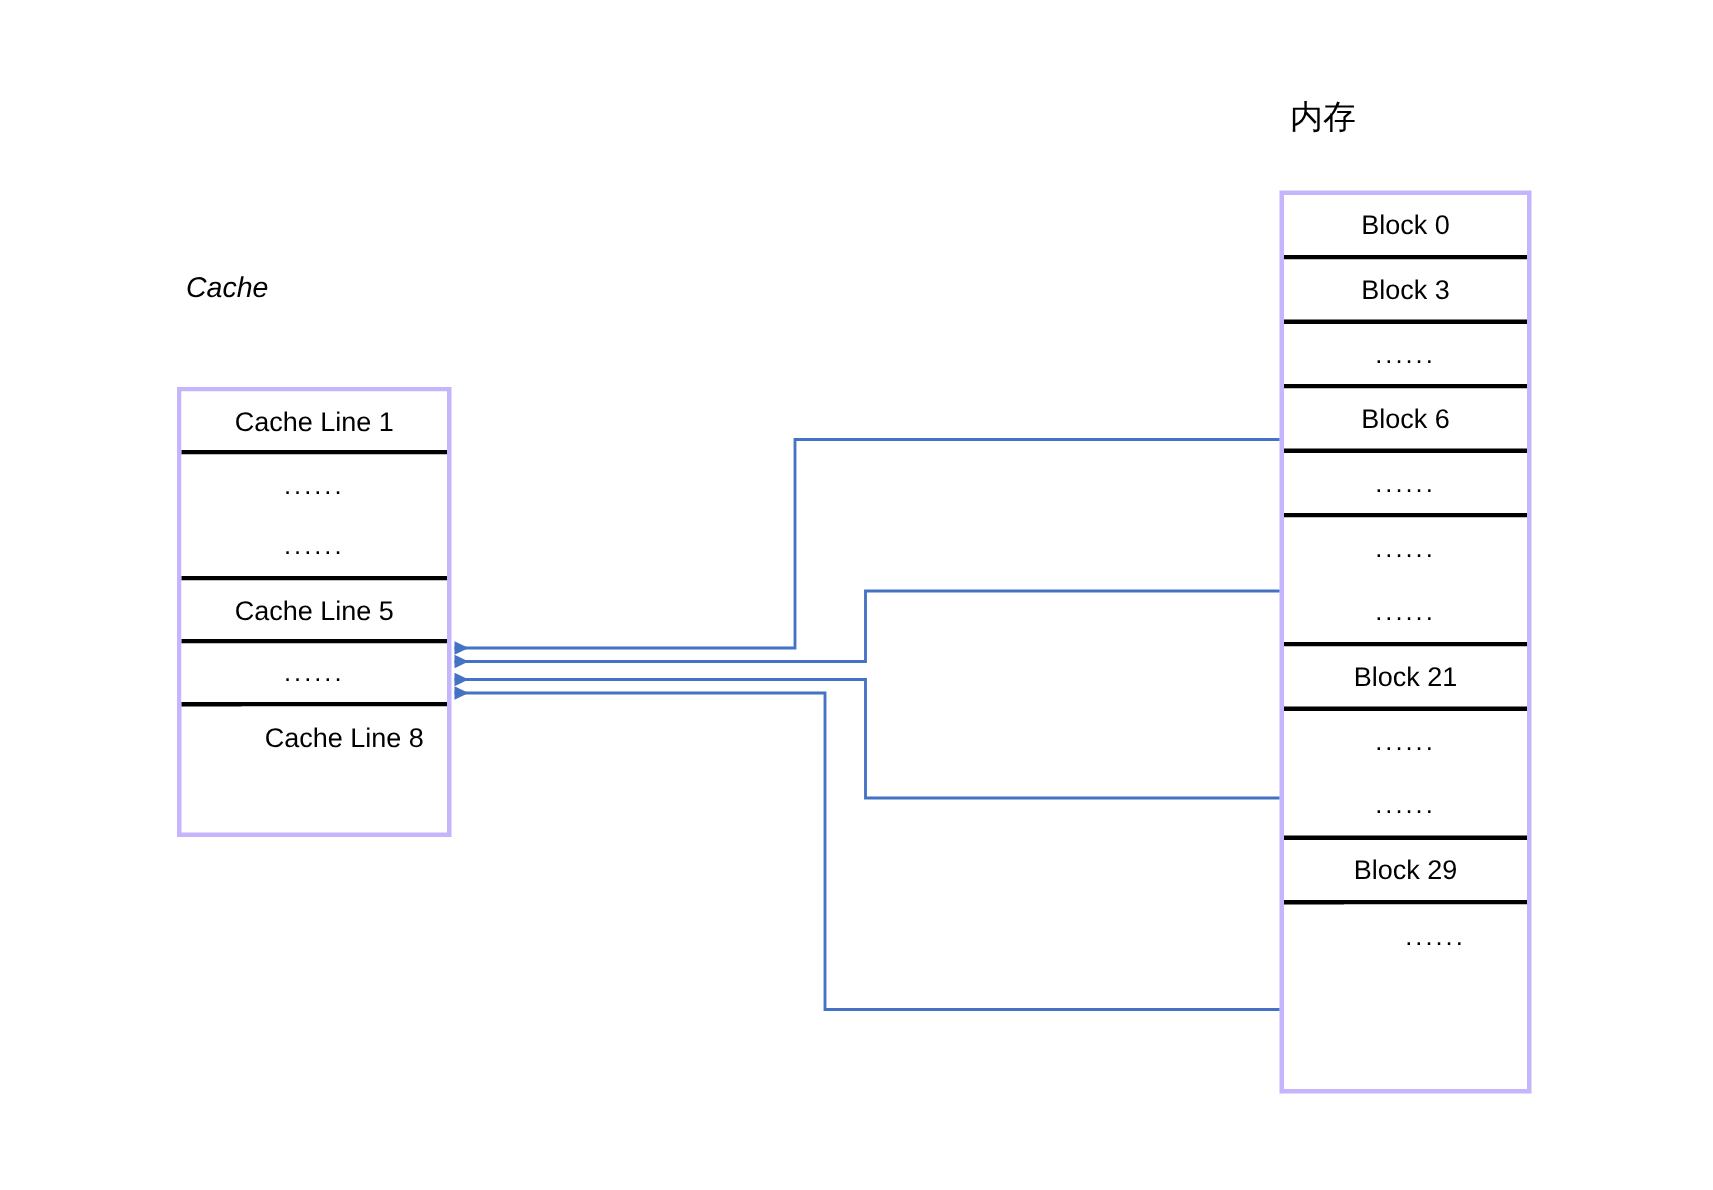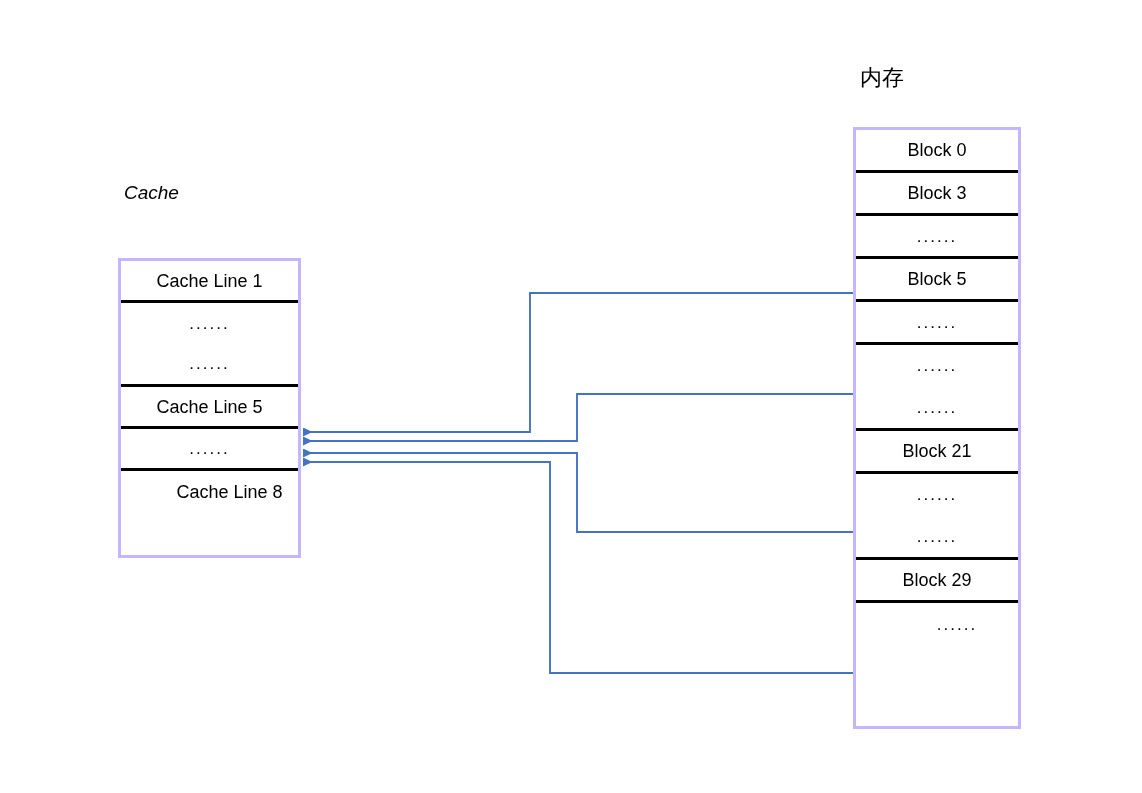--- a/index.html
+++ b/index.html
@@ -130,21 +130,21 @@
       <div class="row h1">
         <span class="cell-text">Block 0</span>
       </div>
       <div class="row h1">
         <span class="cell-text">Block 3</span>
       </div>
       <div class="row dots h1">
         <span class="cell-text">......</span>
       </div>
       <div class="row h1">
-        <span class="cell-text">Block 5</span>
+        <span class="cell-text">Block 6</span>
       </div>
       <div class="row dots h1">
         <span class="cell-text">......</span>
       </div>
       <div class="row dots h2">
         <span class="cell-text">......</span>
         <span class="cell-text">......</span>
       </div>
       <div class="row h1">
         <span class="cell-text">Block 21</span>

